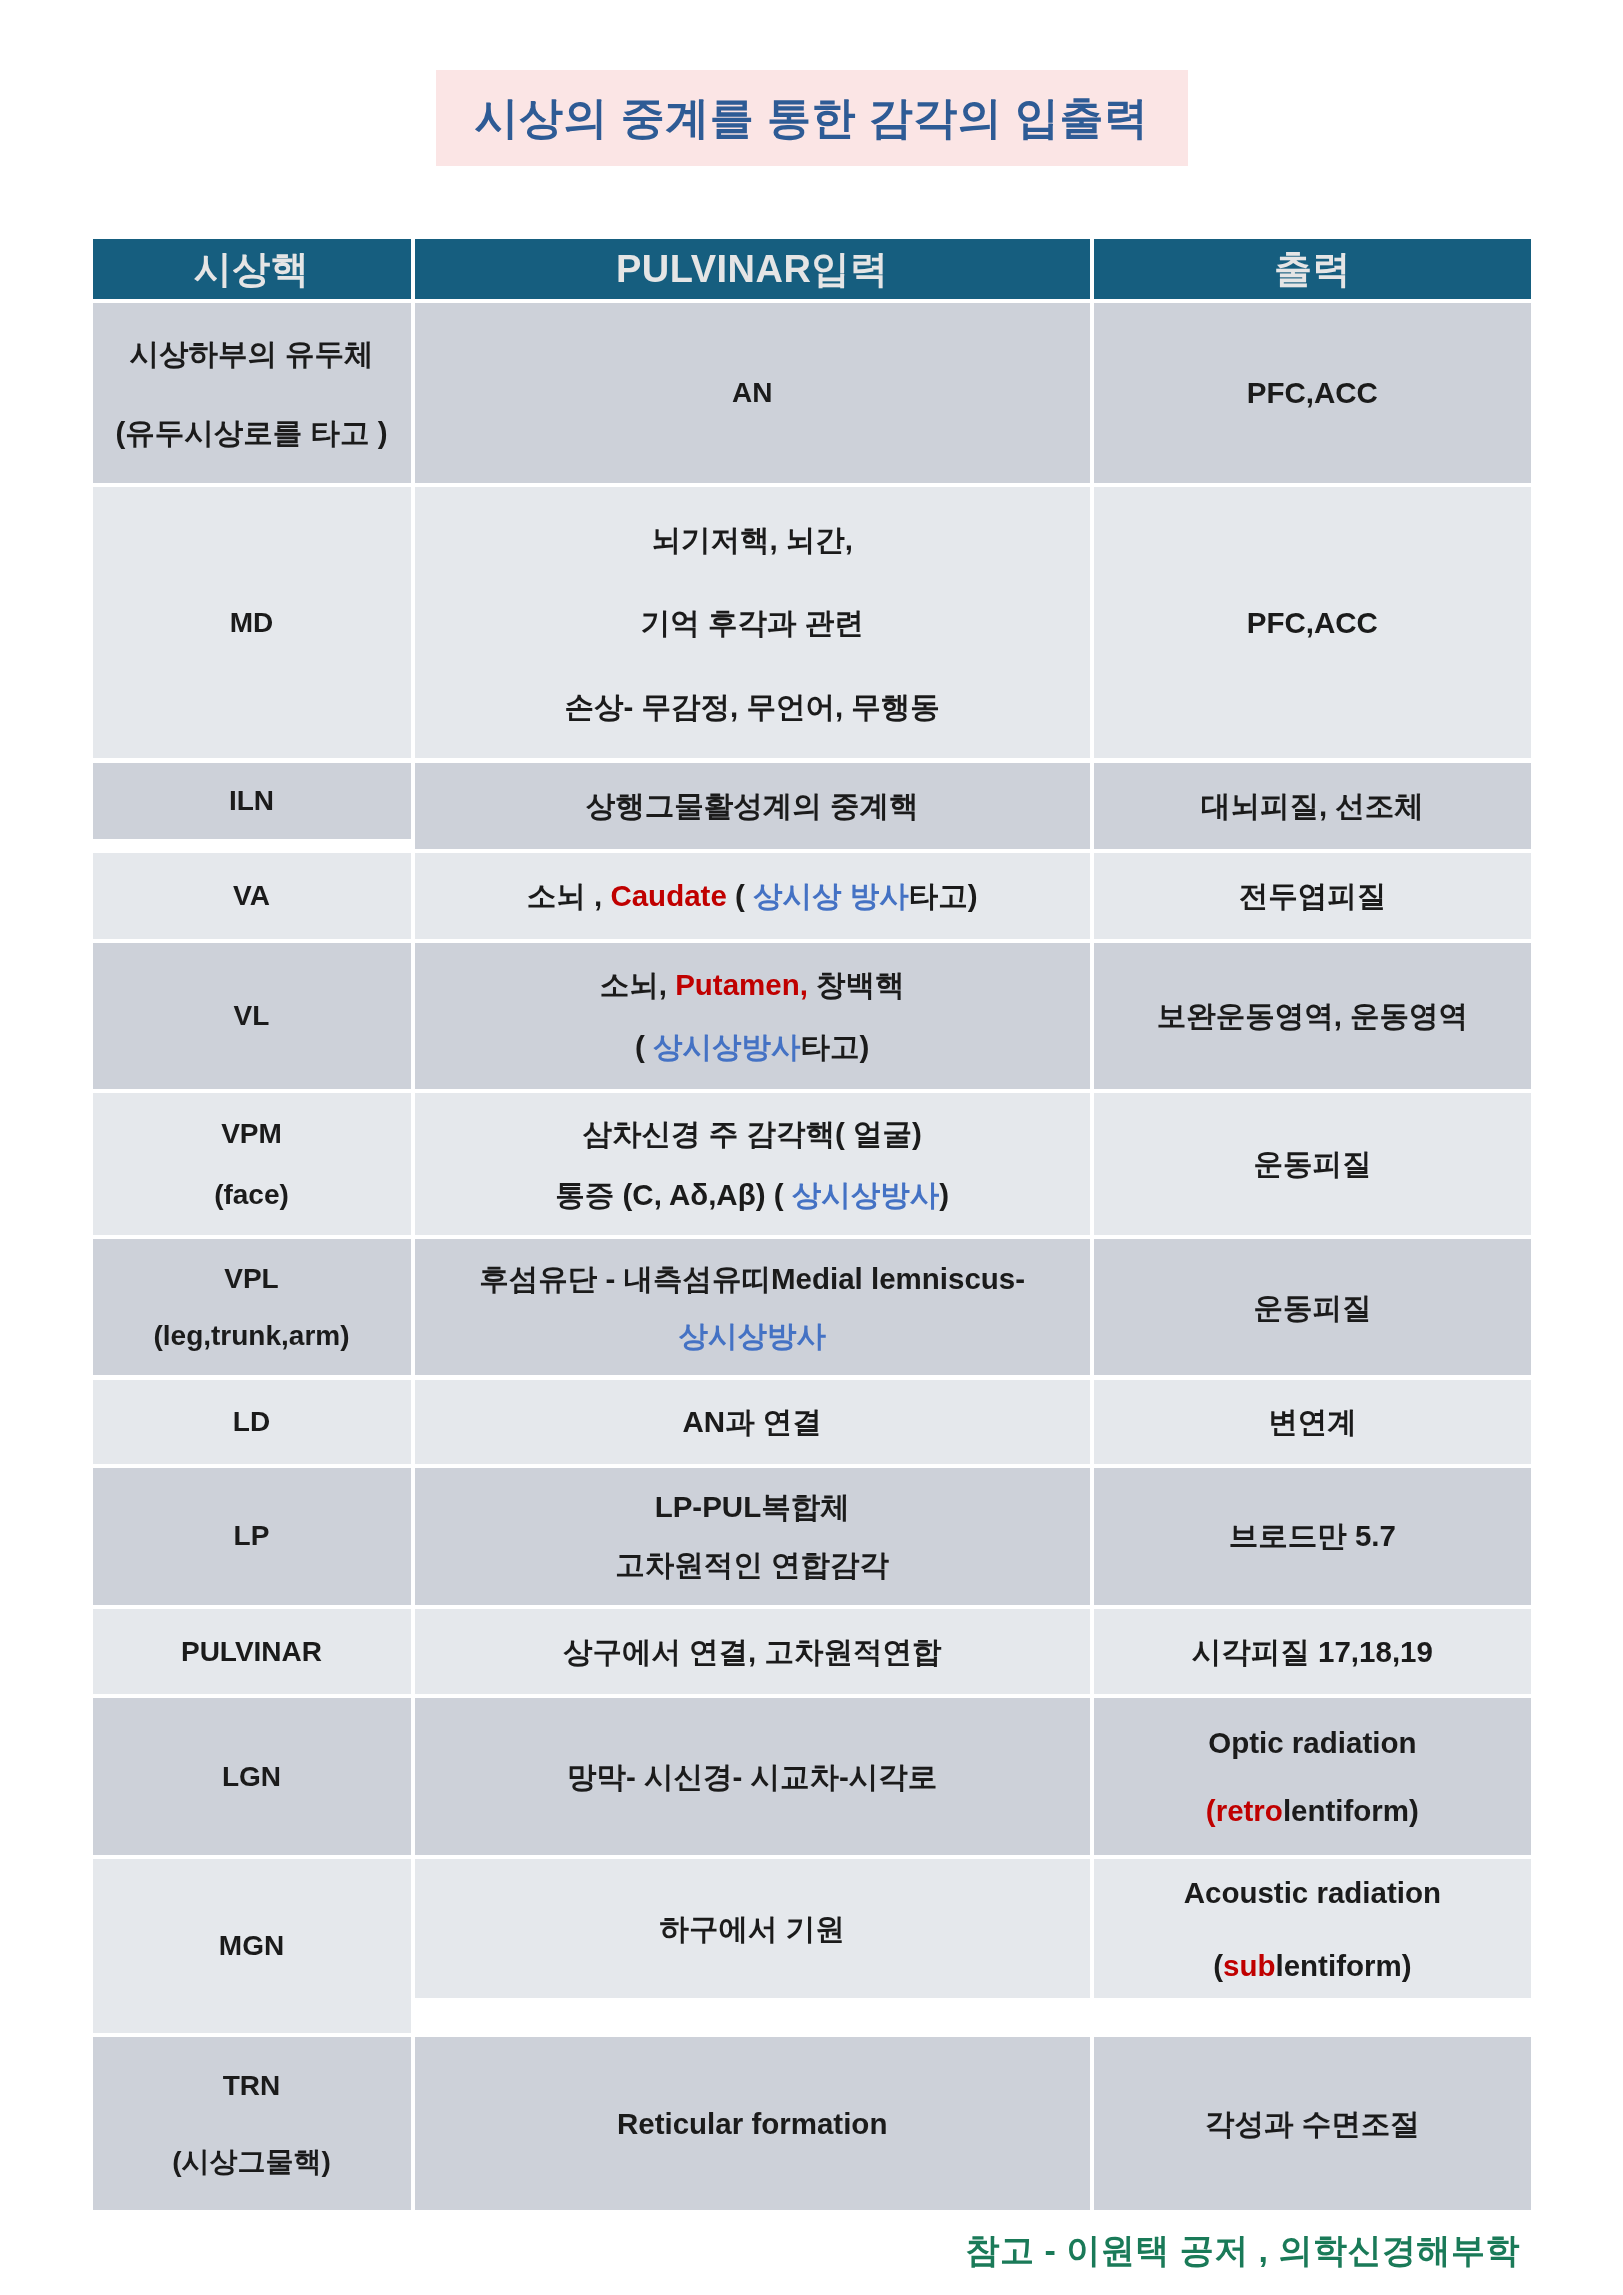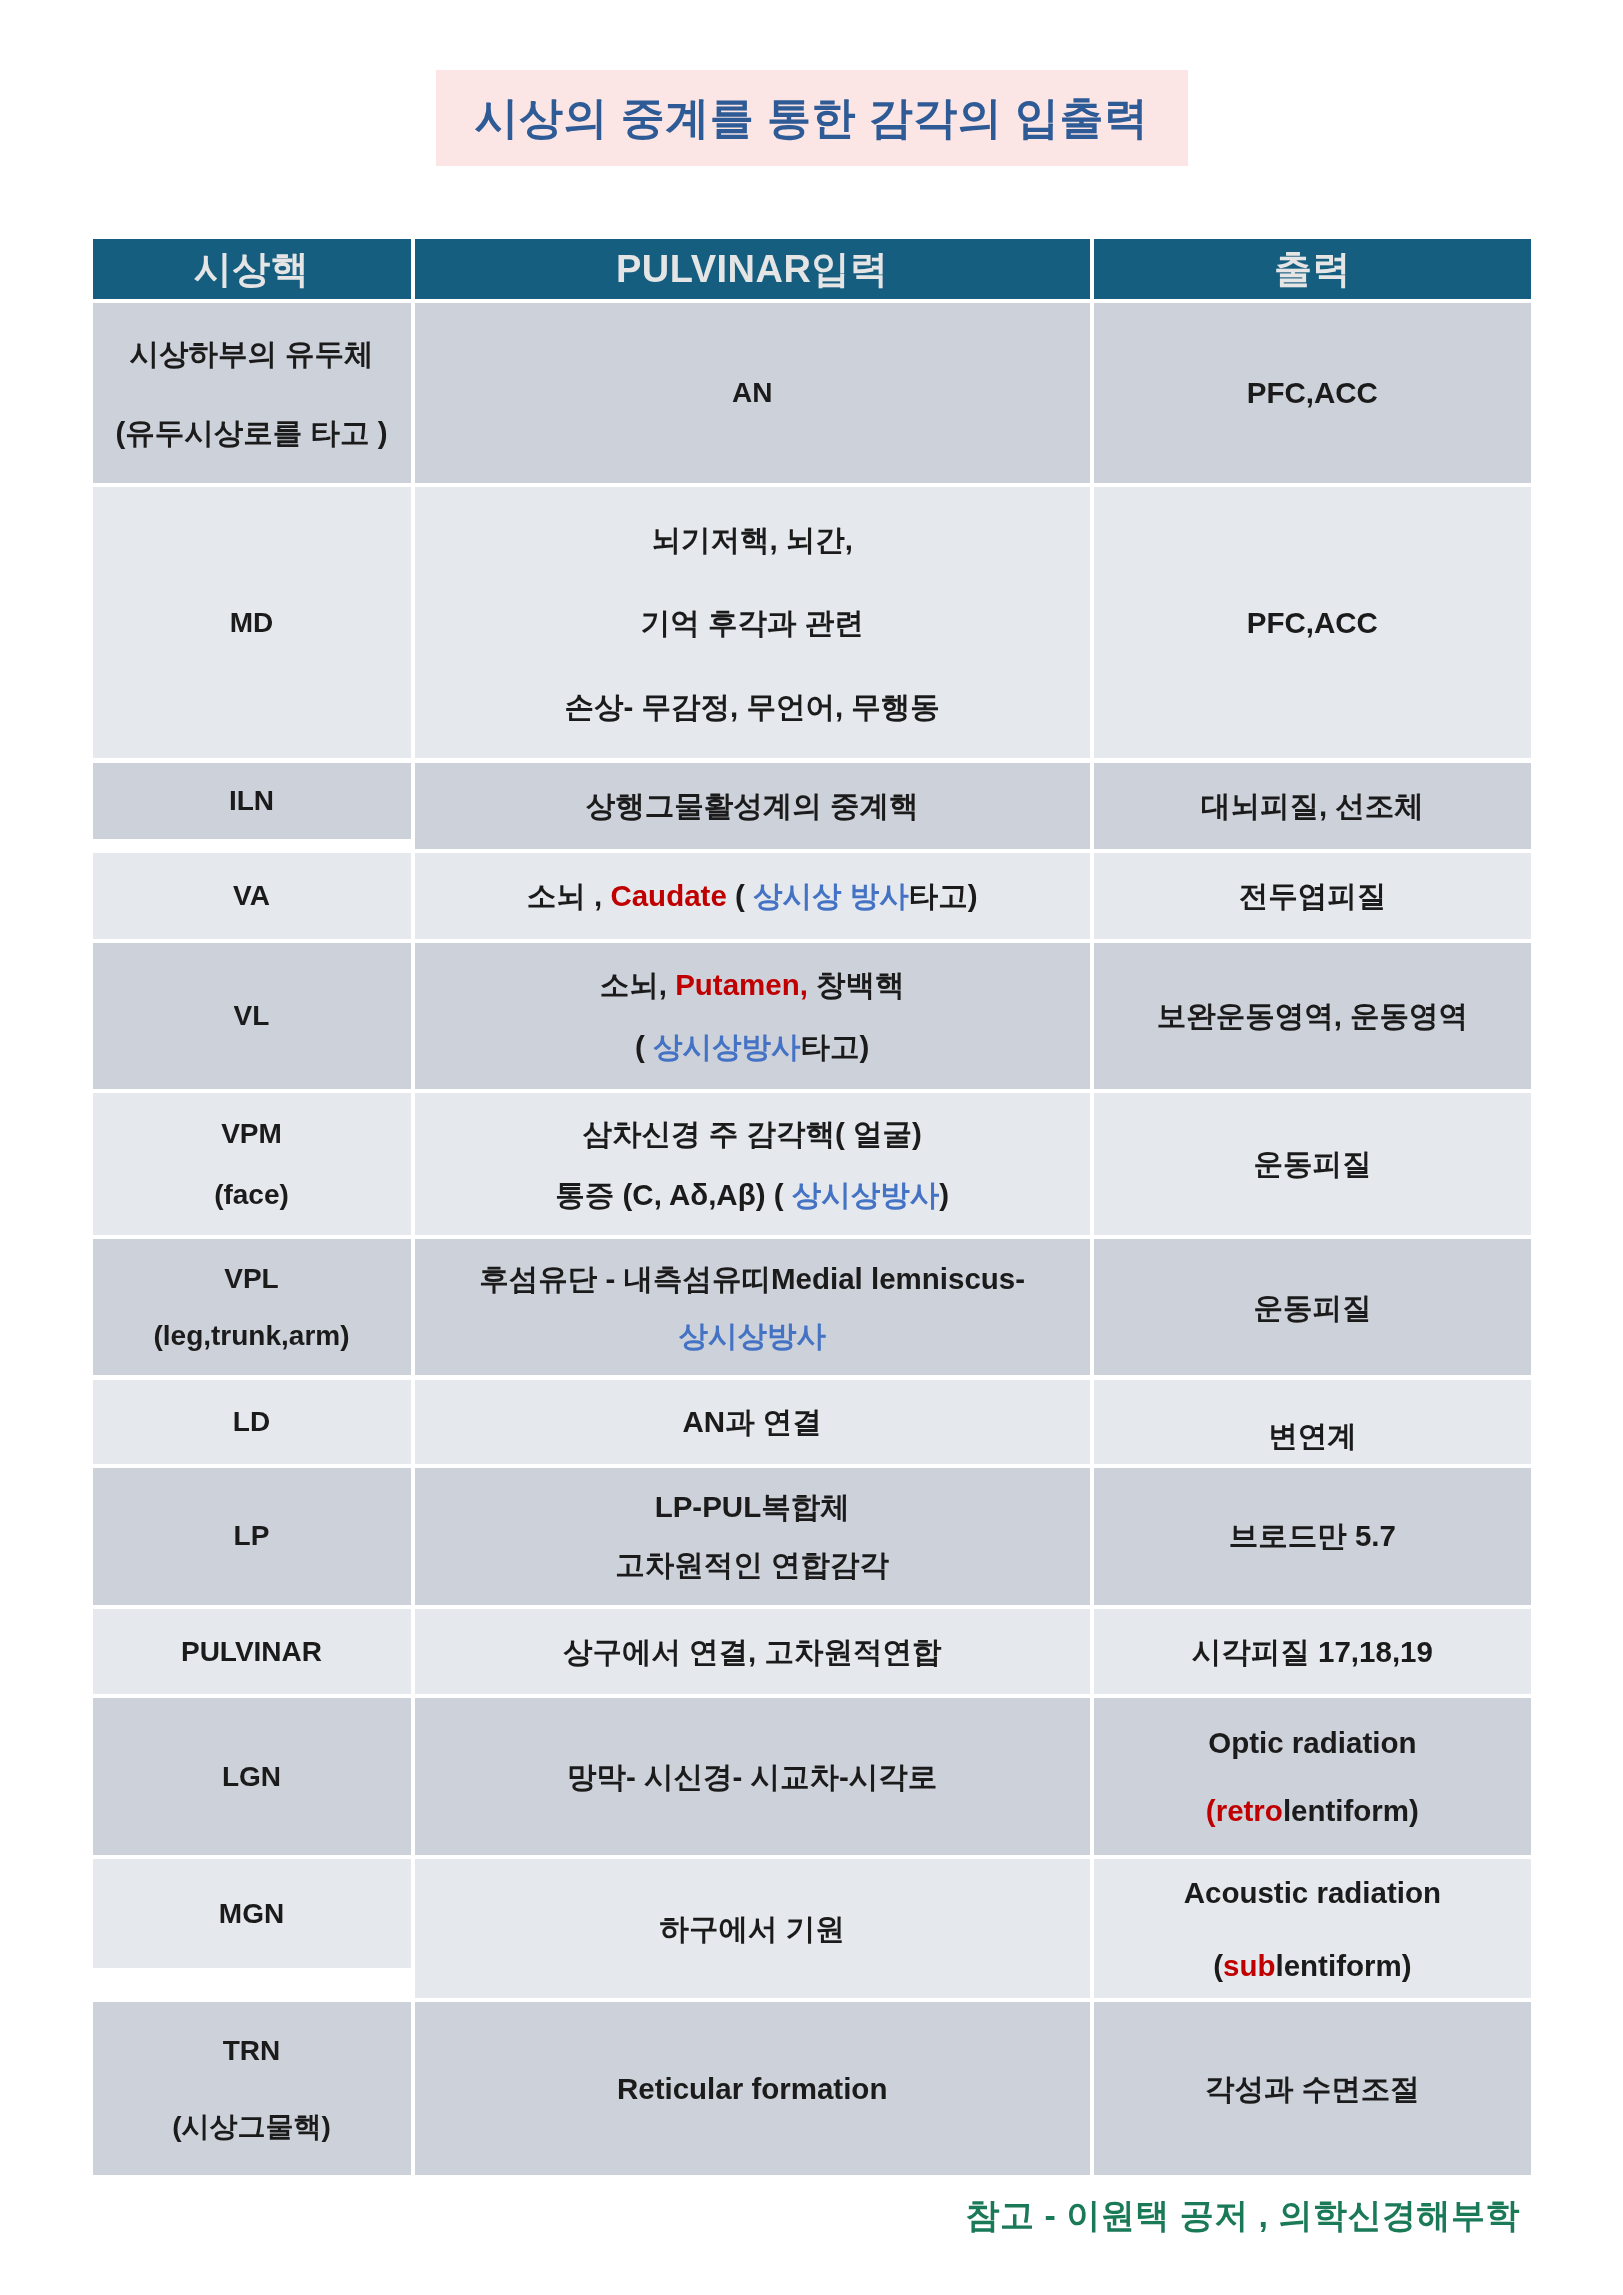--- a/index.html
+++ b/index.html
@@ -127,21 +127,21 @@
       </div>
       <div class="cell c3 dark" style="height: 136px;">
         <div class="line"><span>운동피질</span></div>
       </div>
       <div class="cell c1 light" style="height: 84px;">
         <div class="line"><span>LD</span></div>
       </div>
       <div class="cell c2 light" style="height: 84px;">
         <div class="line"><span>AN과 연결</span></div>
       </div>
-      <div class="cell c3 light" style="height: 84px; justify-content: flex-end;">
+      <div class="cell c3 light" style="height: 84px;">
         <div class="line"><span>변연계</span></div>
       </div>
       <div class="cell c1 dark" style="height: 137px;">
         <div class="line"><span>LP</span></div>
       </div>
       <div class="cell c2 dark" style="height: 137px;">
         <div class="line"><span>LP-PUL복합체</span></div>
         <div class="line"><span>고차원적인 연합감각</span></div>
       </div>
       <div class="cell c3 dark" style="height: 137px;">
@@ -159,21 +159,21 @@
       <div class="cell c1 dark" style="height: 157px;">
         <div class="line"><span>LGN</span></div>
       </div>
       <div class="cell c2 dark" style="height: 157px;">
         <div class="line"><span>망막- 시신경- 시교차-시각로</span></div>
       </div>
       <div class="cell c3 dark" style="height: 157px;">
         <div class="line"><span>Optic radiation</span></div>
         <div class="line"><span class="seg-red">(retro</span><span>lentiform)</span></div>
       </div>
-      <div class="cell c1 light" style="height: 109px;">
+      <div class="cell c1 light" style="height: 174px;">
         <div class="line"><span>MGN</span></div>
       </div>
       <div class="cell c2 light" style="height: 139px;">
         <div class="line"><span>하구에서 기원</span></div>
       </div>
       <div class="cell c3 light" style="height: 139px; gap: 28px;">
         <div class="line"><span>Acoustic radiation</span></div>
         <div class="line"><span>(</span><span class="seg-red">sub</span><span>lentiform)</span></div>
       </div>
       <div class="cell c1 dark" style="height: 173px;">

